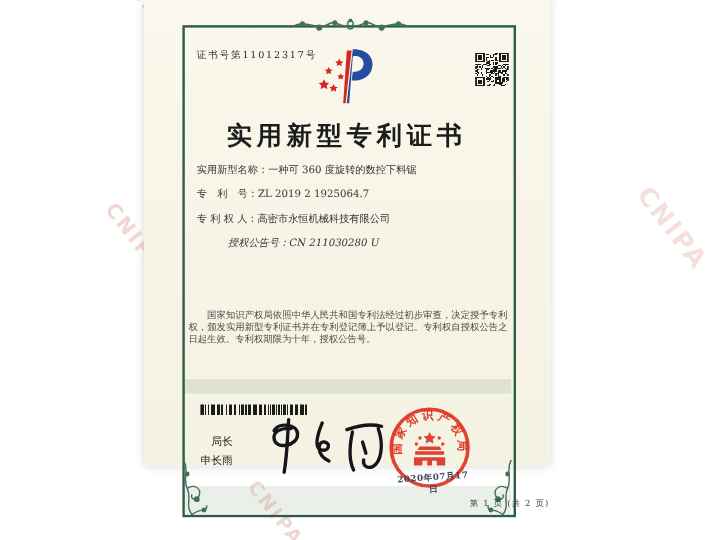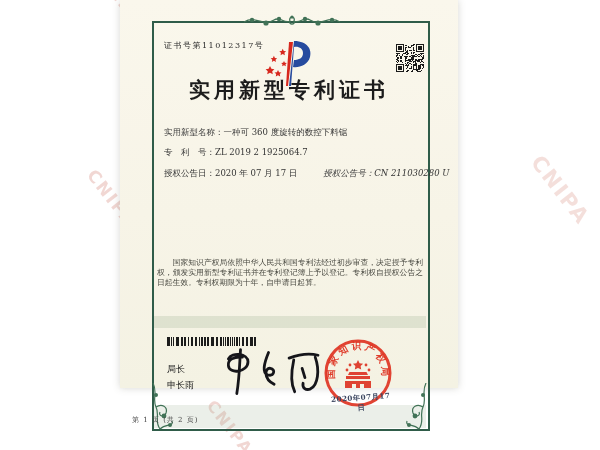--- a/index.html
+++ b/index.html
@@ -6,32 +6,32 @@
   .stage{position:relative;width:600px;height:450px;overflow:hidden;
          font-family:"DejaVu Serif","Liberation Serif",serif;background:#ffffff;}
   .paper{position:absolute;left:120px;top:0;width:338px;height:388px;
          background:linear-gradient(180deg,#faf7ec 0%,#f7f4e7 55%,#f4f2e3 100%);
          box-shadow:0 0 7px rgba(90,90,70,.25);}
   .border-frame{position:absolute;left:32px;top:21px;width:278px;height:410px;
          border:2px solid #2f5c49;box-sizing:border-box;}
   .tint-band{position:absolute;background:rgba(160,178,148,.26);}
   
   .cert-no{position:absolute;left:44px;top:40px;font-size:8px;color:#2b2b2b;letter-spacing:1.5px;}
-  .title{position:absolute;left:0;top:76px;width:100%;text-align:center;
+  .title{position:absolute;left:0;top:99px;width:100%;text-align:center;
          font-size:21px;font-weight:bold;color:#1c1c1c;letter-spacing:4px;}
-  .fields{position:absolute;left:44px;top:122px;width:260px;font-size:8.5px;color:#333;}
+  .fields{position:absolute;left:44px;top:132px;width:260px;font-size:8.5px;color:#333;}
   .frow{height:20.4px;line-height:20.4px;white-space:nowrap;}
   .frow .lab{color:#3a3a3a;}
   .grant-row{display:flex;}
   .grant-right{margin-left:26px;font-style:italic;}
   .paras{position:absolute;left:37px;top:258px;width:266px;font-size:7.8px;
          line-height:9.8px;color:#4a4a42;text-align:justify;}
   .paras p{margin:0;text-indent:2em;}
-  .director{position:absolute;left:47px;top:361px;font-size:9px;color:#222;line-height:16px;}
-  .pageno{position:absolute;left:12px;top:415px;width:100%;text-align:left;font-size:7px;color:#444;letter-spacing:1px;}
+  .director{position:absolute;left:47px;top:361px;font-size:9px;color:#222;line-height:16px;text-align:right;}
+  .pageno{position:absolute;left:0;top:415px;width:100%;text-align:right;font-size:7px;color:#444;letter-spacing:1px;}
   .footnote{position:absolute;left:0;top:457px;width:100%;font-size:7.5px;color:#3f3f39;letter-spacing:2px;}
   
   .logo{position:absolute;left:142px;top:38px;}
   .qr{position:absolute;left:276px;top:44px;width:28px;height:28px;}
   .barcode{position:absolute;left:47px;top:337px;width:90px;height:9px;}
   .signature{position:absolute;left:100px;top:345px;}
   .seal{position:absolute;left:203px;top:338px;width:70px;height:70px;}
   .seal-date{position:absolute;left:210px;top:393px;width:62px;text-align:center;
              font-size:7.2px;color:#3c4660;transform:rotate(-4deg);letter-spacing:.5px;font-weight:bold;}
   .ornament-top{position:absolute;left:122px;top:11px;}
@@ -333,28 +333,28 @@
           <rect x="1" y="19" width="5" height="5" fill="#f8f5e8"></rect>
           <rect x="2" y="20" width="3" height="3" fill="#1a1a1a"></rect>
         </g>
       </svg>
 
     <div class="title">实用新型专利证书</div>
 
     <div class="fields">
       <div class="frow"><span class="lab">实用新型名称：</span><span>一种可 360 度旋转的数控下料锯</span></div>
       <div class="frow"><span class="lab">专　利　号：</span><span>ZL 2019 2 1925064.7</span></div>
+      <div class="frow"><span class="lab">专 利 权 人：</span><span>高密市永恒机械科技有限公司</span></div>
       <div class="frow grant-row">
-        <span><span class="lab">授权公告日：</span><span>2020 年 07 月 17 日</span></span>
         <span class="grant-right"><span class="lab">授权公告号：</span><span>CN 211030280 U</span></span>
       </div>
     </div>
 
     <div class="paras">
-      <p>国家知识产权局依照中华人民共和国专利法经过初步审查，决定授予专利权，颁发实用新型专利证书并在专利登记簿上予以登记。专利权自授权公告之日起生效。专利权期限为十年，自申请日起算。</p>
+      <p>国家知识产权局依照中华人民共和国专利法经过初步审查，决定授予专利权，颁发实用新型专利证书并在专利登记簿上予以登记。专利权自授权公告之日起生效。专利权期限为十年，授权公告号。</p>
     </div>
 
     <svg class="barcode" viewBox="0 0 90 9" preserveAspectRatio="none" shape-rendering="crispEdges">
         <rect x="0" y="0" width="3" height="9" fill="#1c1c1c"></rect>
         <rect x="4" y="0" width="1" height="9" fill="#1c1c1c"></rect>
         <rect x="6" y="0" width="1" height="9" fill="#1c1c1c"></rect>
         <rect x="9" y="0" width="3" height="9" fill="#1c1c1c"></rect>
         <rect x="14" y="0" width="2" height="9" fill="#1c1c1c"></rect>
         <rect x="17" y="0" width="2" height="9" fill="#1c1c1c"></rect>
         <rect x="21" y="0" width="1" height="9" fill="#1c1c1c"></rect>

